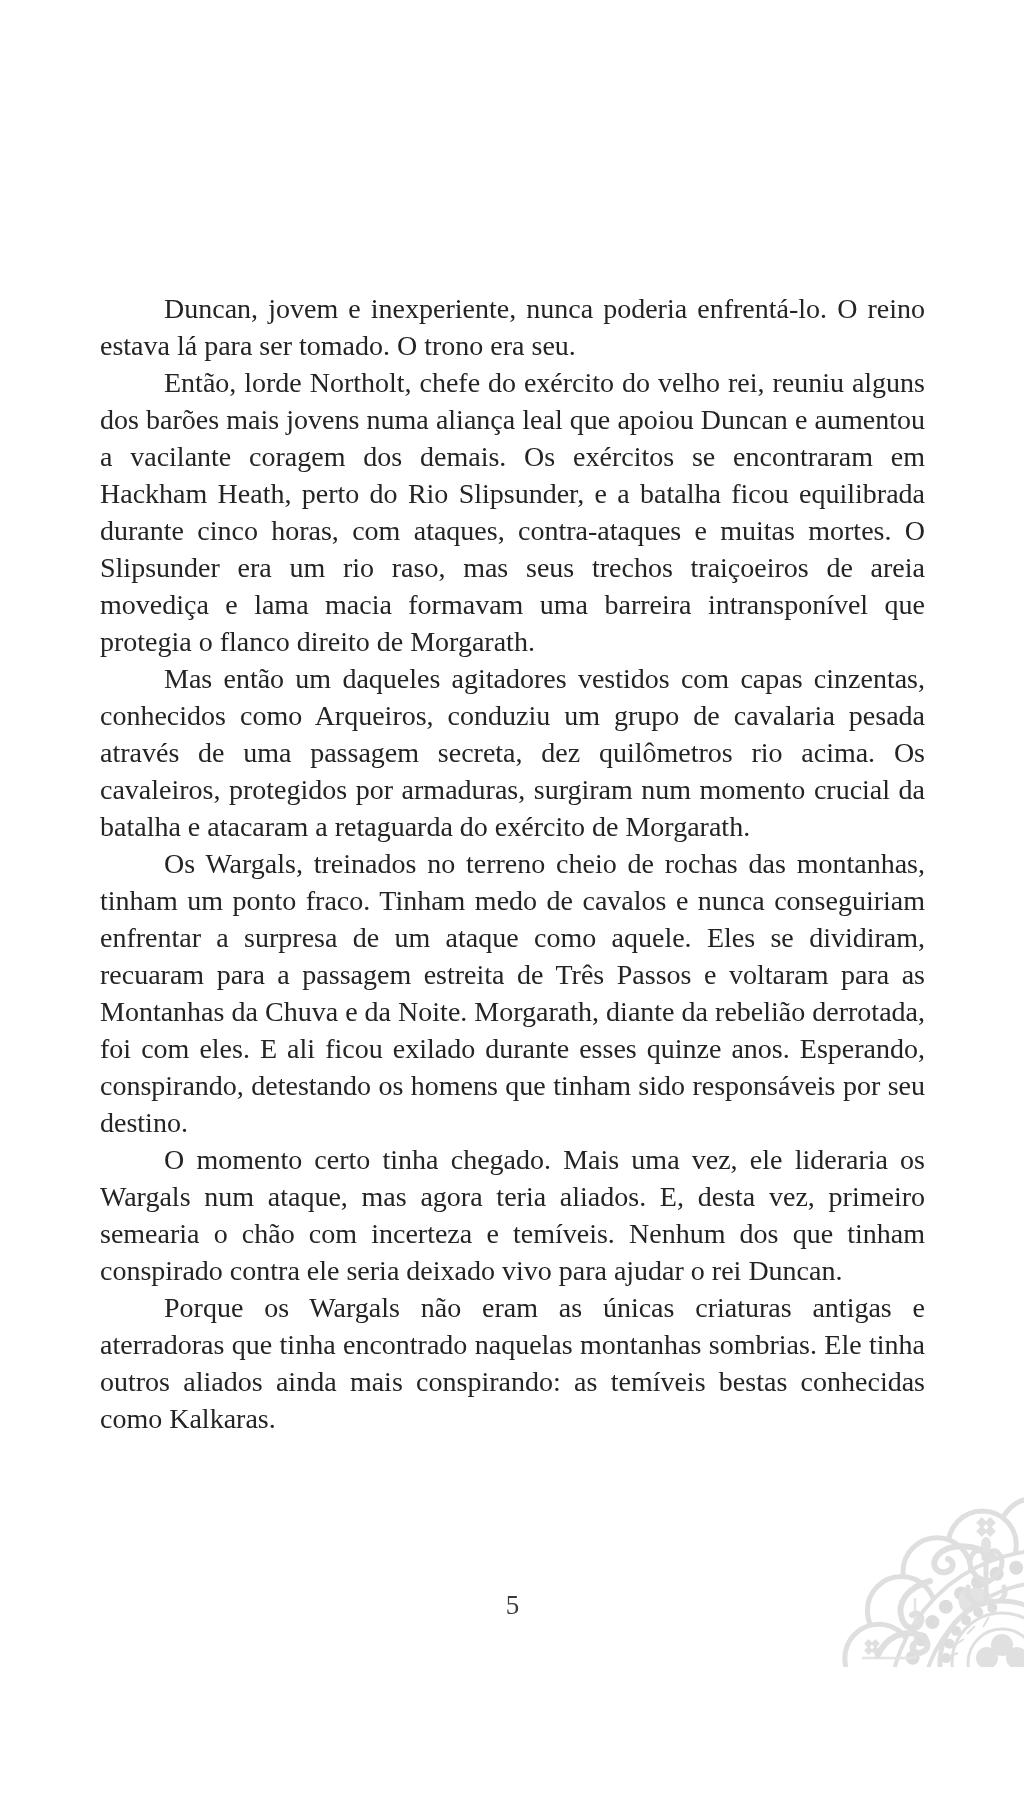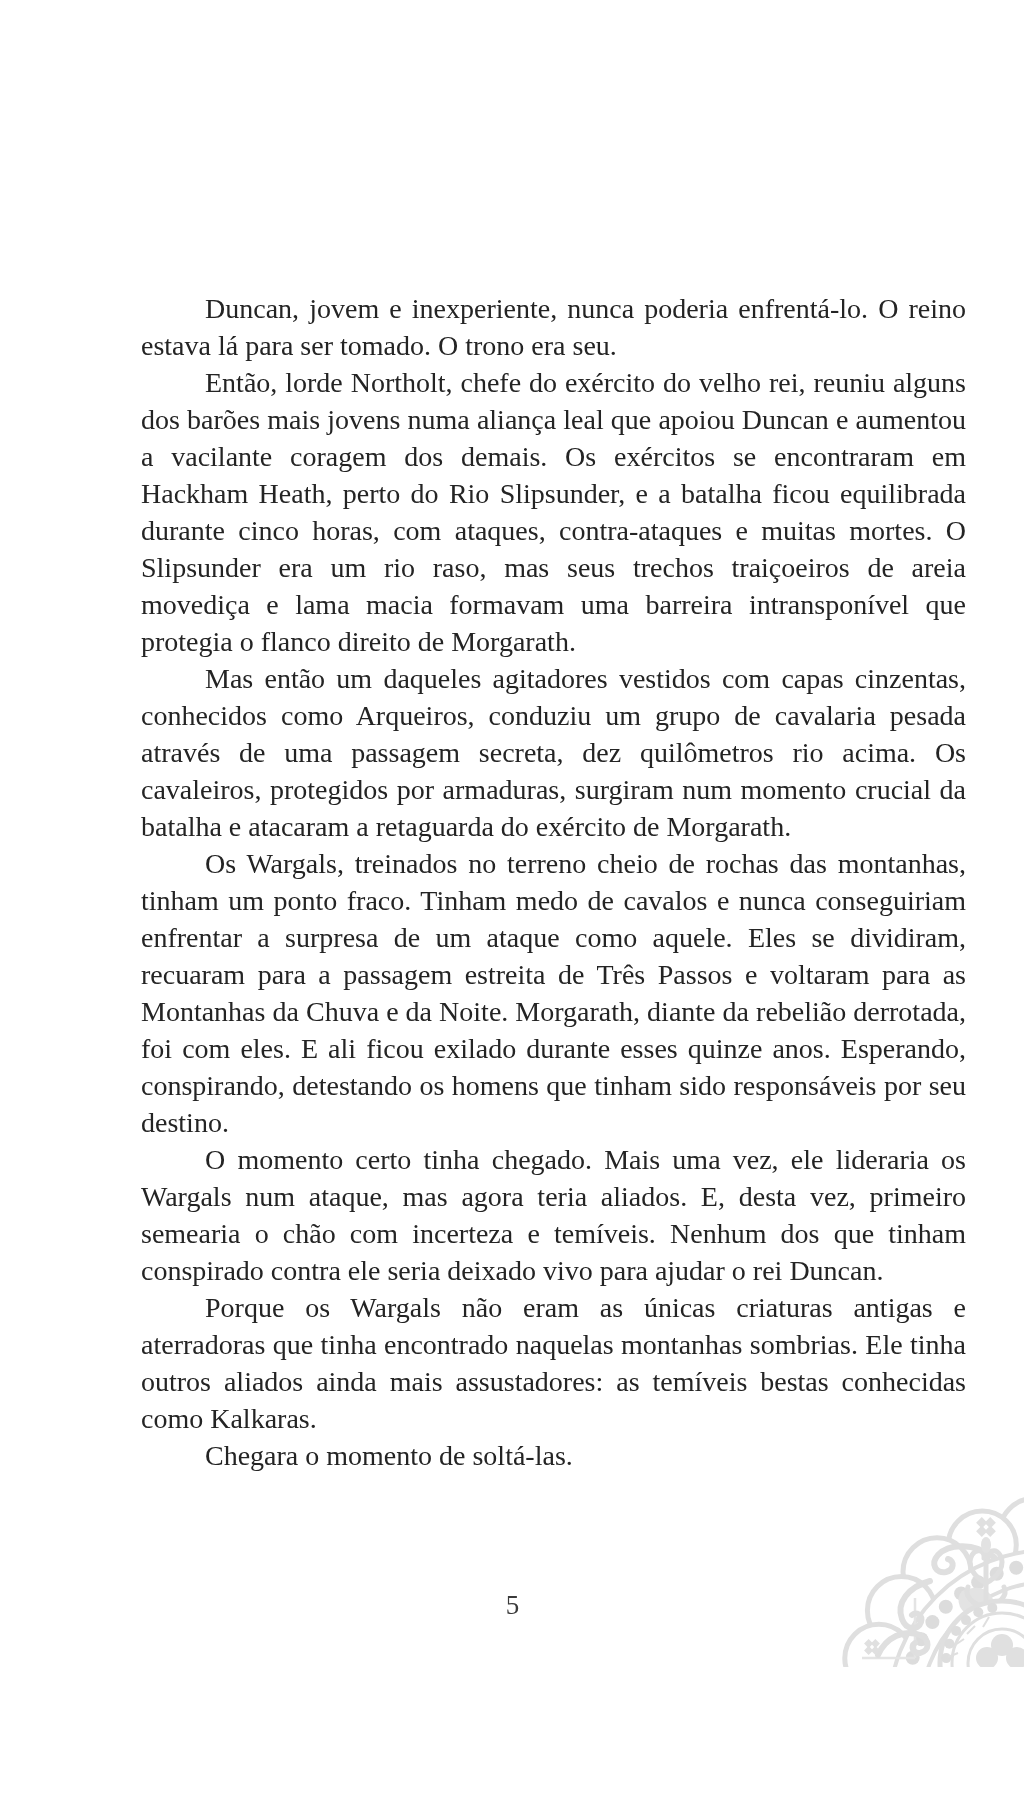--- a/index.html
+++ b/index.html
@@ -22,21 +22,20 @@
   .text-block {
     position: absolute;
     left: 100px;
     top: 290px;
     width: 825px;
     color: var(--text-color, #242424);
     font-size: 28px;
     line-height: 37px;
     text-align: justify;
     text-justify: inter-word;
-    margin-left: 41px;
   }
   .text-block p {
     margin: 0;
     padding: 0;
     text-indent: 64px;
   }
   .page-number {
     position: absolute;
     left: 100px;
     top: 1590px;
@@ -64,22 +63,21 @@
 <body>
 
 <div class="book-page">
 
   <div class="text-block">
     <p>Duncan, jovem e inexperiente, nunca poderia enfrentá-lo. O reino estava lá para ser tomado. O trono era seu.</p>
     <p>Então, lorde Northolt, chefe do exército do velho rei, reuniu alguns dos barões mais jovens numa aliança leal que apoiou Duncan e aumentou a vacilante coragem dos demais. Os exércitos se encontraram em Hackham Heath, perto do Rio Slipsunder, e a batalha ficou equilibrada durante cinco horas, com ataques, contra-ataques e muitas mortes. O Slipsunder era um rio raso, mas seus trechos traiçoeiros de areia movediça e lama macia formavam uma barreira intransponível que protegia o flanco direito de Morgarath.</p>
     <p>Mas então um daqueles agitadores vestidos com capas cinzentas, conhecidos como Arqueiros, conduziu um grupo de cavalaria pesada através de uma passagem secreta, dez quilômetros rio acima. Os cavaleiros, protegidos por armaduras, surgiram num momento crucial da batalha e atacaram a retaguarda do exército de Morgarath.</p>
     <p>Os Wargals, treinados no terreno cheio de rochas das montanhas, tinham um ponto fraco. Tinham medo de cavalos e nunca conseguiriam enfrentar a surpresa de um ataque como aquele. Eles se dividiram, recuaram para a passagem estreita de Três Passos e voltaram para as Montanhas da Chuva e da Noite. Morgarath, diante da rebelião derrotada, foi com eles. E ali ficou exilado durante esses quinze anos. Esperando, conspirando, detestando os homens que tinham sido responsáveis por seu destino.</p>
     <p>O momento certo tinha chegado. Mais uma vez, ele lideraria os Wargals num ataque, mas agora teria aliados. E, desta vez, primeiro semearia o chão com incerteza e temíveis. Nenhum dos que tinham conspirado contra ele seria deixado vivo para ajudar o rei Duncan.</p>
-    <p>Porque os Wargals não eram as únicas criaturas antigas e aterradoras que tinha encontrado naquelas montanhas sombrias. Ele tinha outros aliados ainda mais assustadores: as temíveis bestas conhecidas como Kalkaras.</p>
-    <p>Chegara o momento de soltá-las.</p>
+    <p>Porque os Wargals não eram as únicas criaturas antigas e aterradoras que tinha encontrado naquelas montanhas sombrias. Ele tinha outros aliados ainda mais conspirando: as temíveis bestas conhecidas como Kalkaras.</p>
   </div>
 
   <div class="page-number">5</div>
 
   <div class="ornament-clip">
 
     <svg viewBox="0 0 190 172" xmlns="http://www.w3.org/2000/svg">
       <g fill="none" stroke="#dfdfdf">
 
         <g fill="#ffffff" stroke-width="5">

